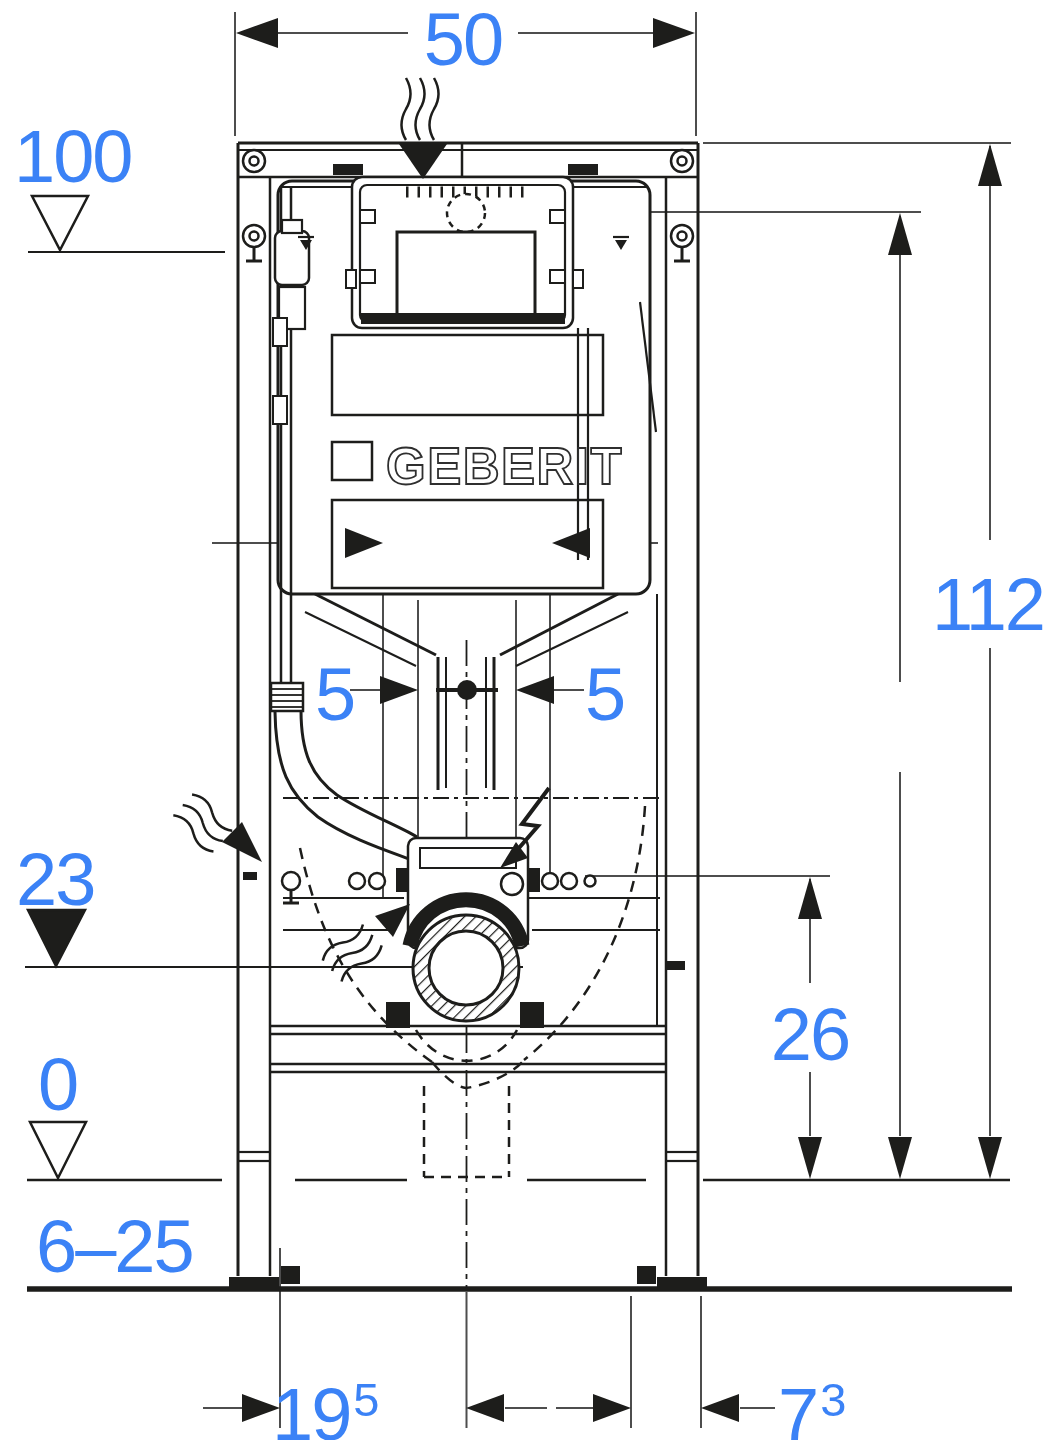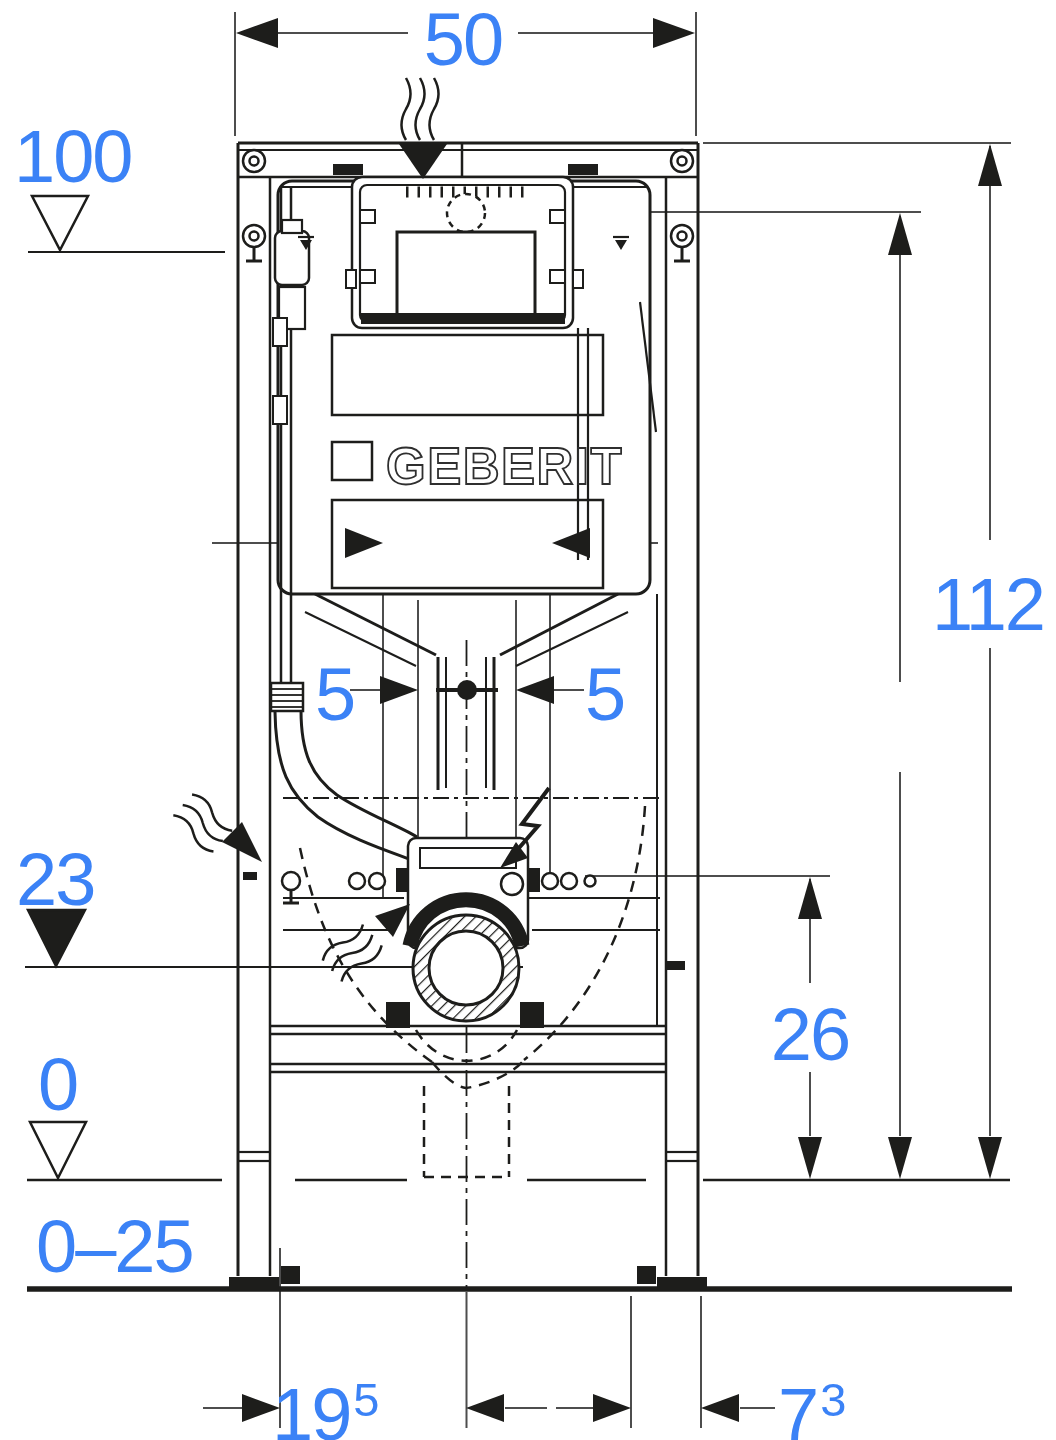--- a/index.html
+++ b/index.html
@@ -292,21 +292,21 @@
 
 
 <div class="lbl" style="left:315px;top:658px;"><span>5</span></div>
 
 <div class="lbl" style="left:585px;top:658px;"><span>5</span></div>
 
 <div class="lbl" style="left:16px;top:843px;"><span>23</span></div>
 
 <div class="lbl" style="left:38px;top:1048px;"><span>0</span></div>
 
-<div class="lbl" style="left:36px;top:1210px;"><span>0–25</span></div>
+<div class="lbl" style="left:36px;top:1210px;"><span>6–25</span></div>
 
 <div class="lbl ctr" style="left:928px;top:568px;width:120px;"><span>112</span></div>
 
 
 <div class="lbl ctr" style="left:768px;top:998px;width:84px;"><span>26</span></div>
 
 <div class="lbl" style="left:272px;top:1378px;"><span>19</span><span class="sup">5</span></div>
 
 <div class="lbl" style="left:778px;top:1378px;"><span>7</span><span class="sup">3</span></div>
 

